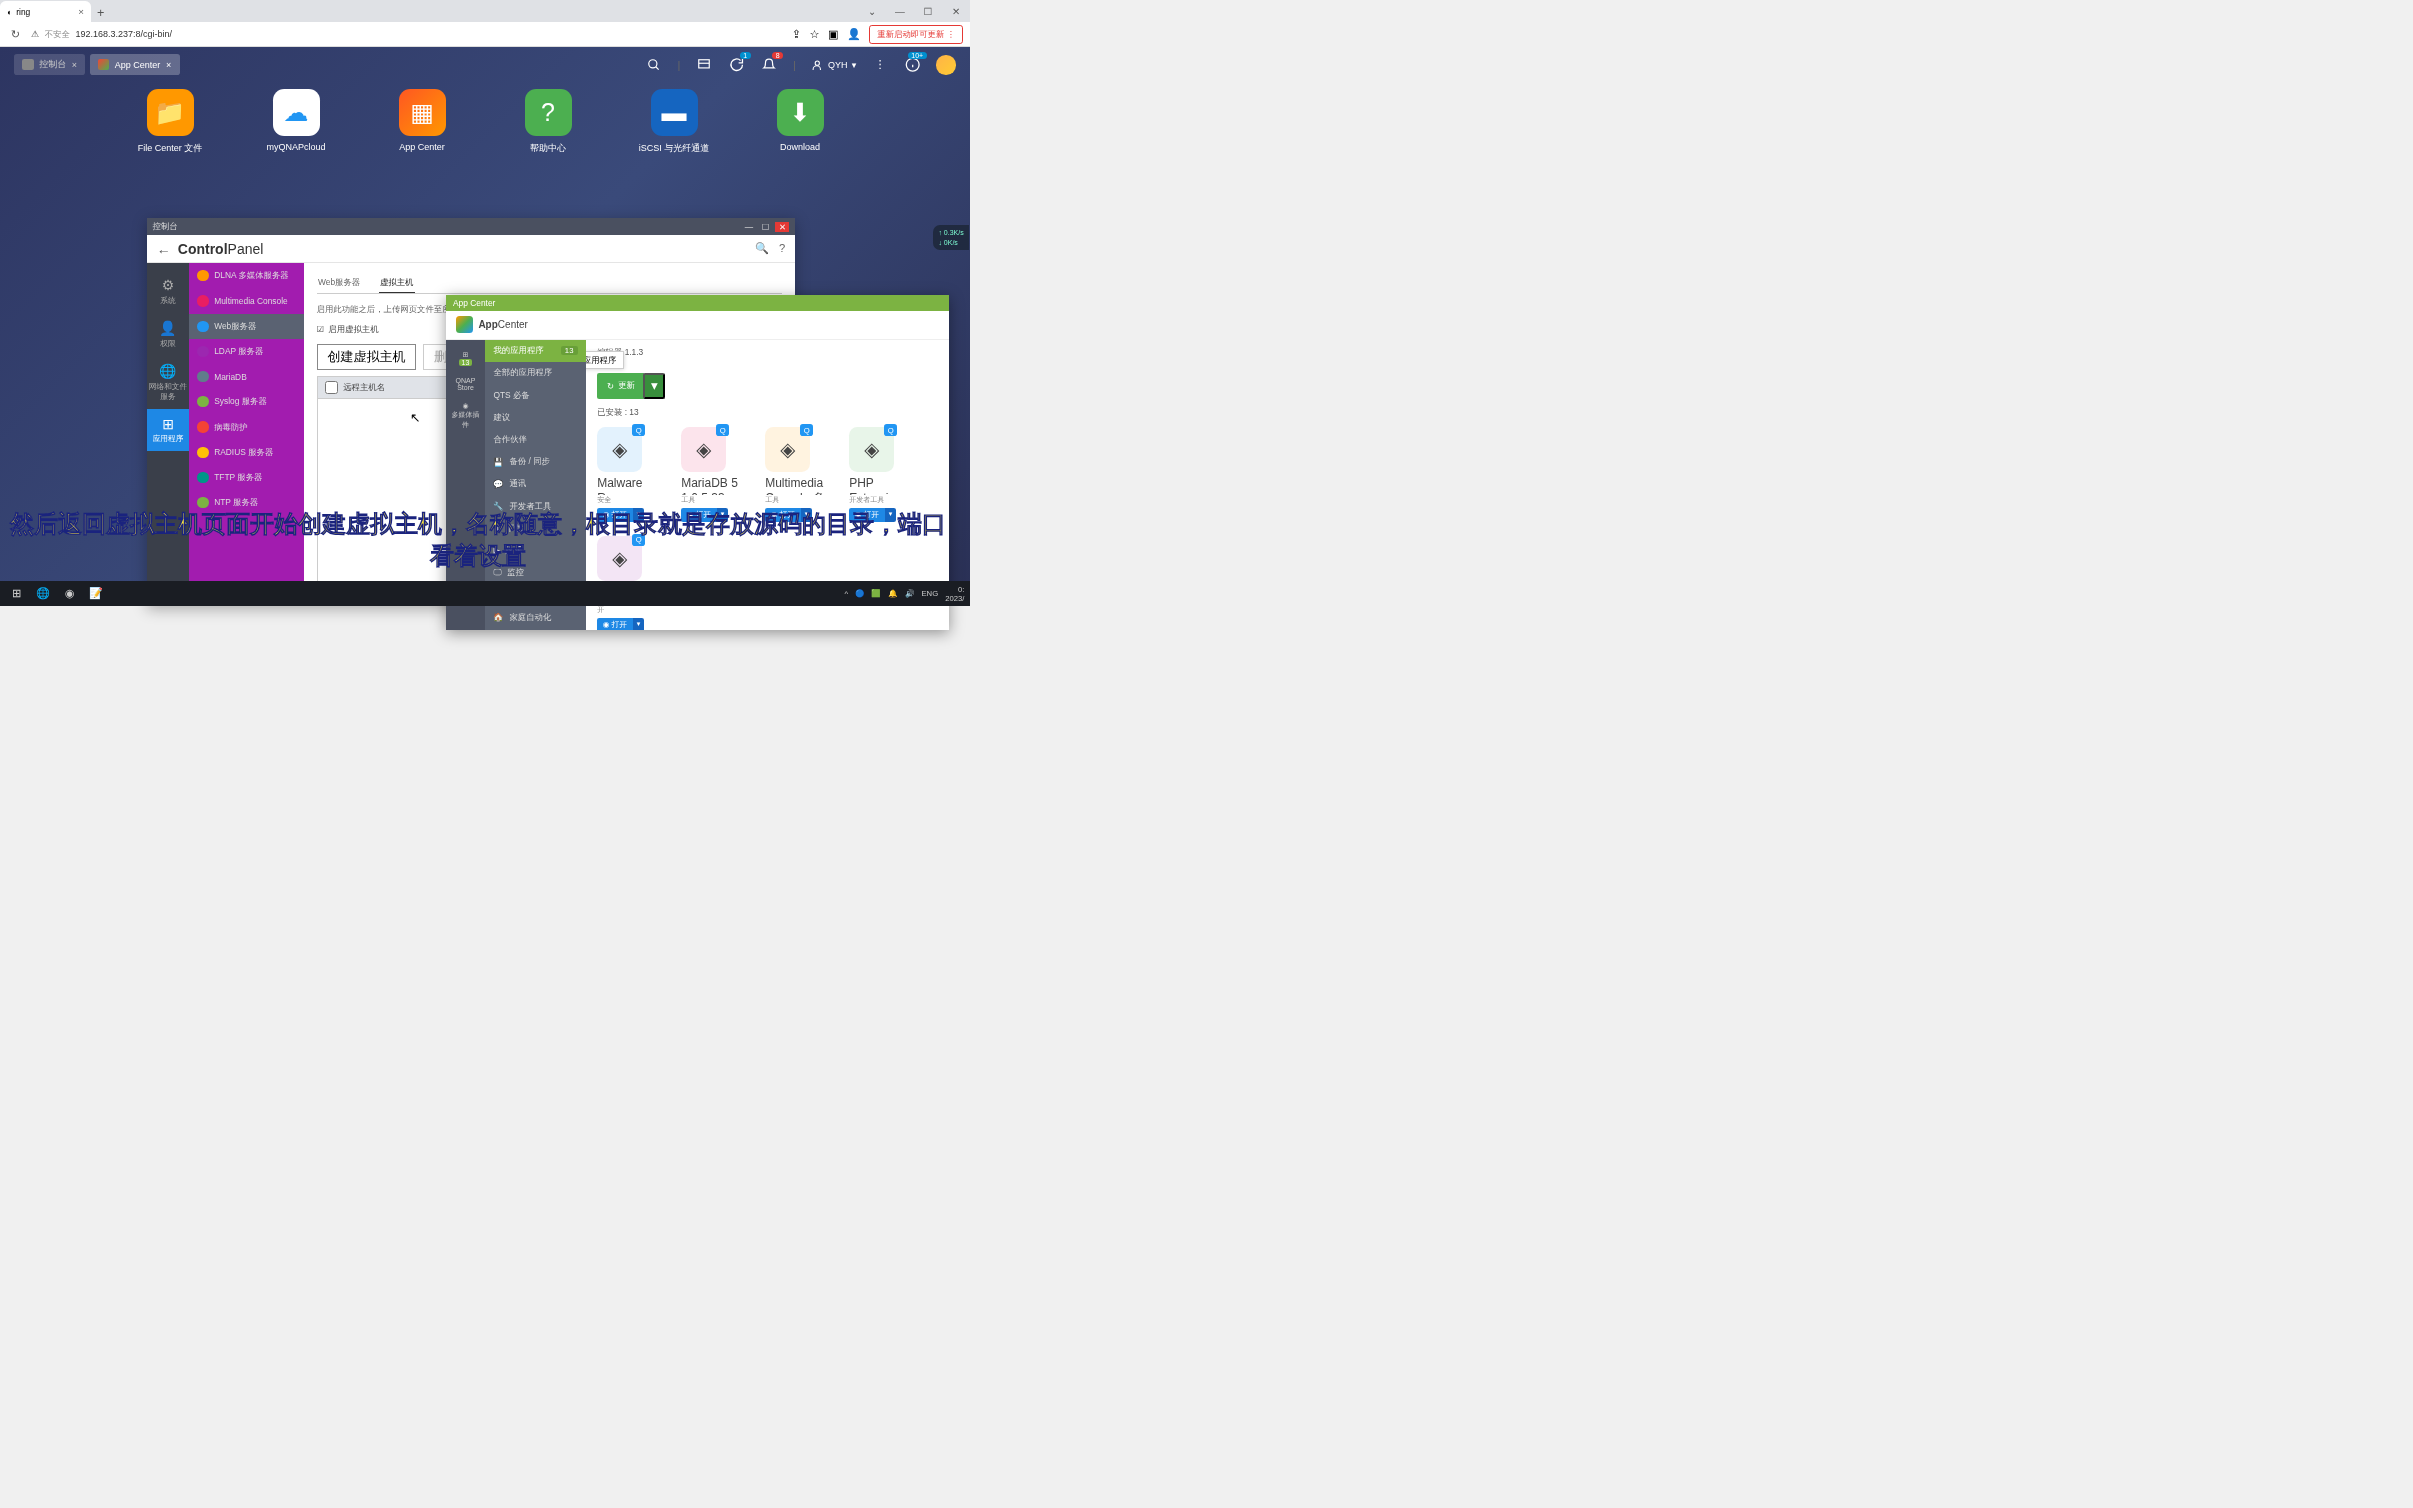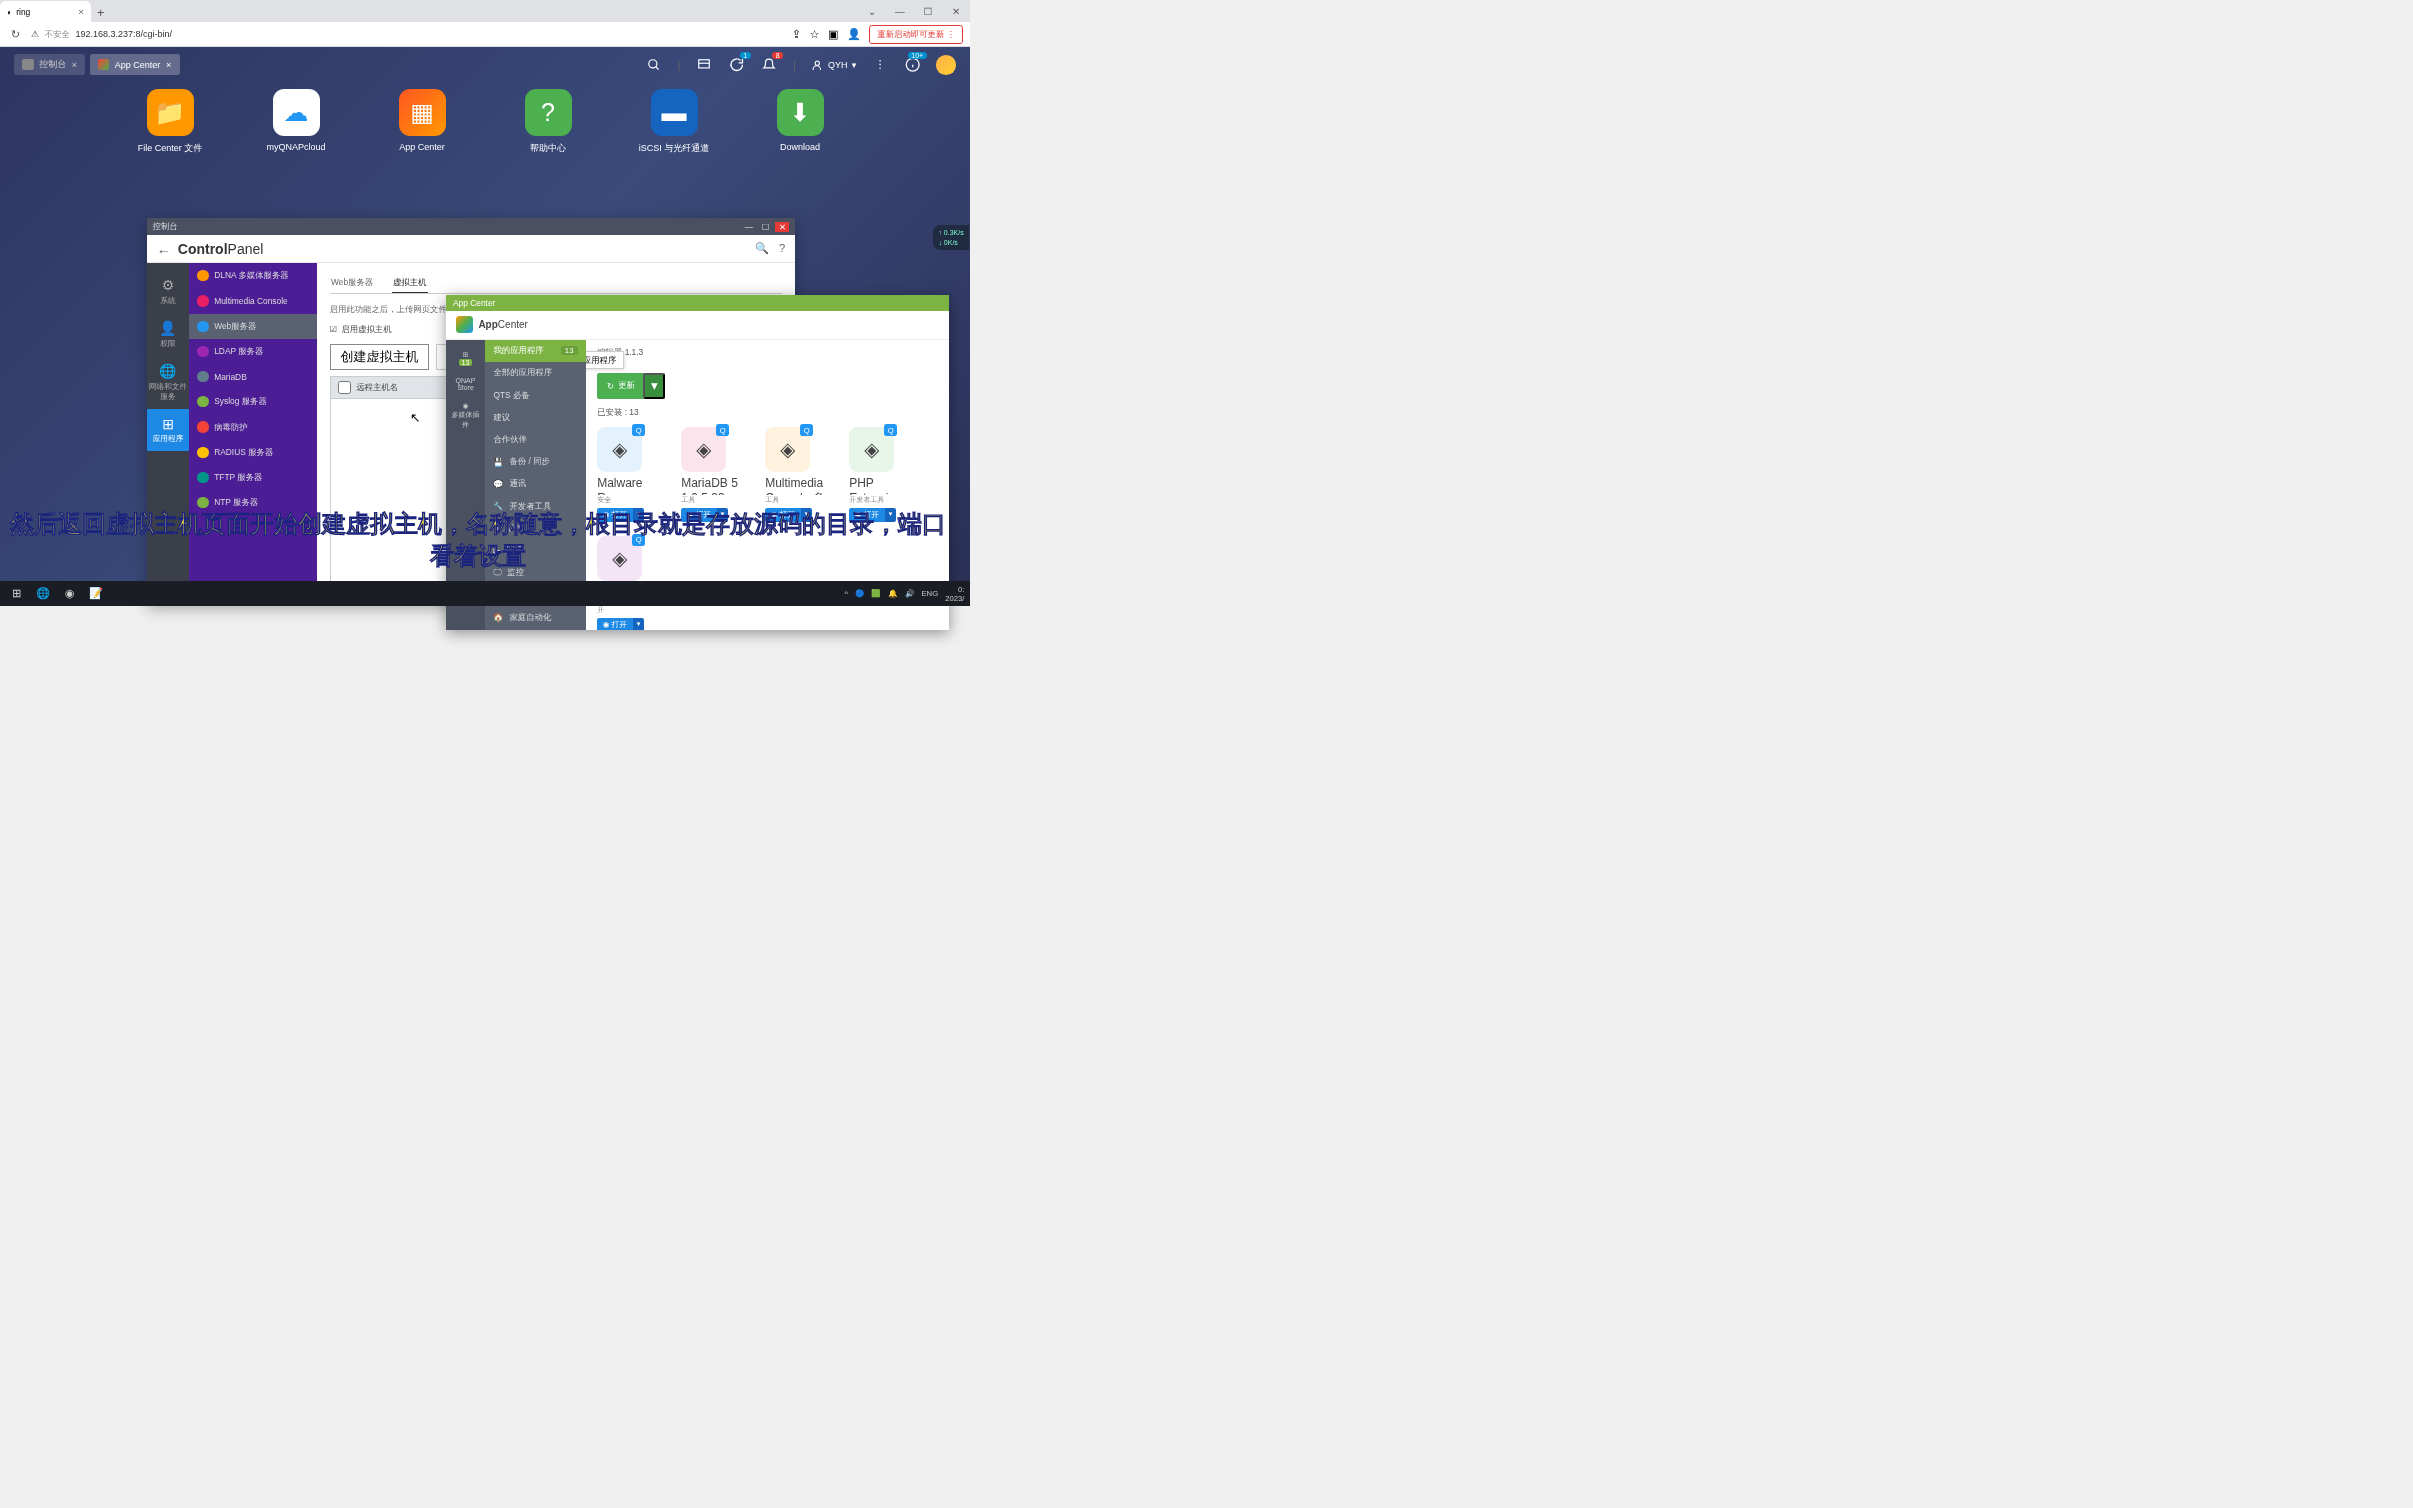--- a/index.html
+++ b/index.html
@@ -46,21 +46,21 @@
 .cp-header { height: 28px; display: flex; align-items: center; padding: 0 9.8px; border-bottom: 0.7px solid #e5e5e5; }
 .cp-back { font-size: 14px; color: #555; margin-right: 7px; }
 .cp-title { font-size: 14px; color: #333; }
 .cp-title b { font-weight: 600; }
 .cp-header-right { margin-left: auto; display: flex; gap: 9.8px; color: #666; }
 .cp-body { flex: 1; display: flex; overflow: hidden; }
 .cp-leftnav { width: 42px; background: #3a3f4a; display: flex; flex-direction: column; align-items: center; padding-top: 7px; }
 .leftnav-item { width: 100%; padding: 7px 0; text-align: center; color: #aaa; font-size: 7.7px; }
 .leftnav-item.active { background: #1e88e5; color: #fff; }
 .leftnav-icon { font-size: 14px; display: block; margin-bottom: 2.8px; }
-.cp-sublist { width: 128px; background: #4c1d95; overflow-y: auto; }
+.cp-sublist { width: 115px; background: #a21caf; overflow-y: auto; }
 .sublist-item { padding: 7px 8.4px; color: #ddd; font-size: 8.4px; display: flex; align-items: center; gap: 5.6px; }
 .sublist-item.active { background: #5a6272; }
 .sub-dot { width: 11.2px; height: 11.2px; border-radius: 50%; background: #7cb342; flex-shrink: 0; }
 .cp-content { flex: 1; padding: 9.8px 12.6px; font-size: 8.4px; color: #444; }
 .cp-tabs-row { display: flex; gap: 17px; border-bottom: 0.7px solid #ccc; margin-bottom: 9.8px; }
 .cp-tab { padding: 4.2px 1.4px; color: #666; cursor: pointer; }
 .cp-tab.active { color: #222; border-bottom: 1.4px solid #333; font-weight: 500; }
 .cp-desc { color: #666; margin-bottom: 8.4px; font-size: 8.4px; }
 .cp-checkbox { display: flex; align-items: center; gap: 4.2px; margin-bottom: 9.8px; }
 .cp-btn-row { display: flex; gap: 7px; margin-bottom: 5.6px; }

